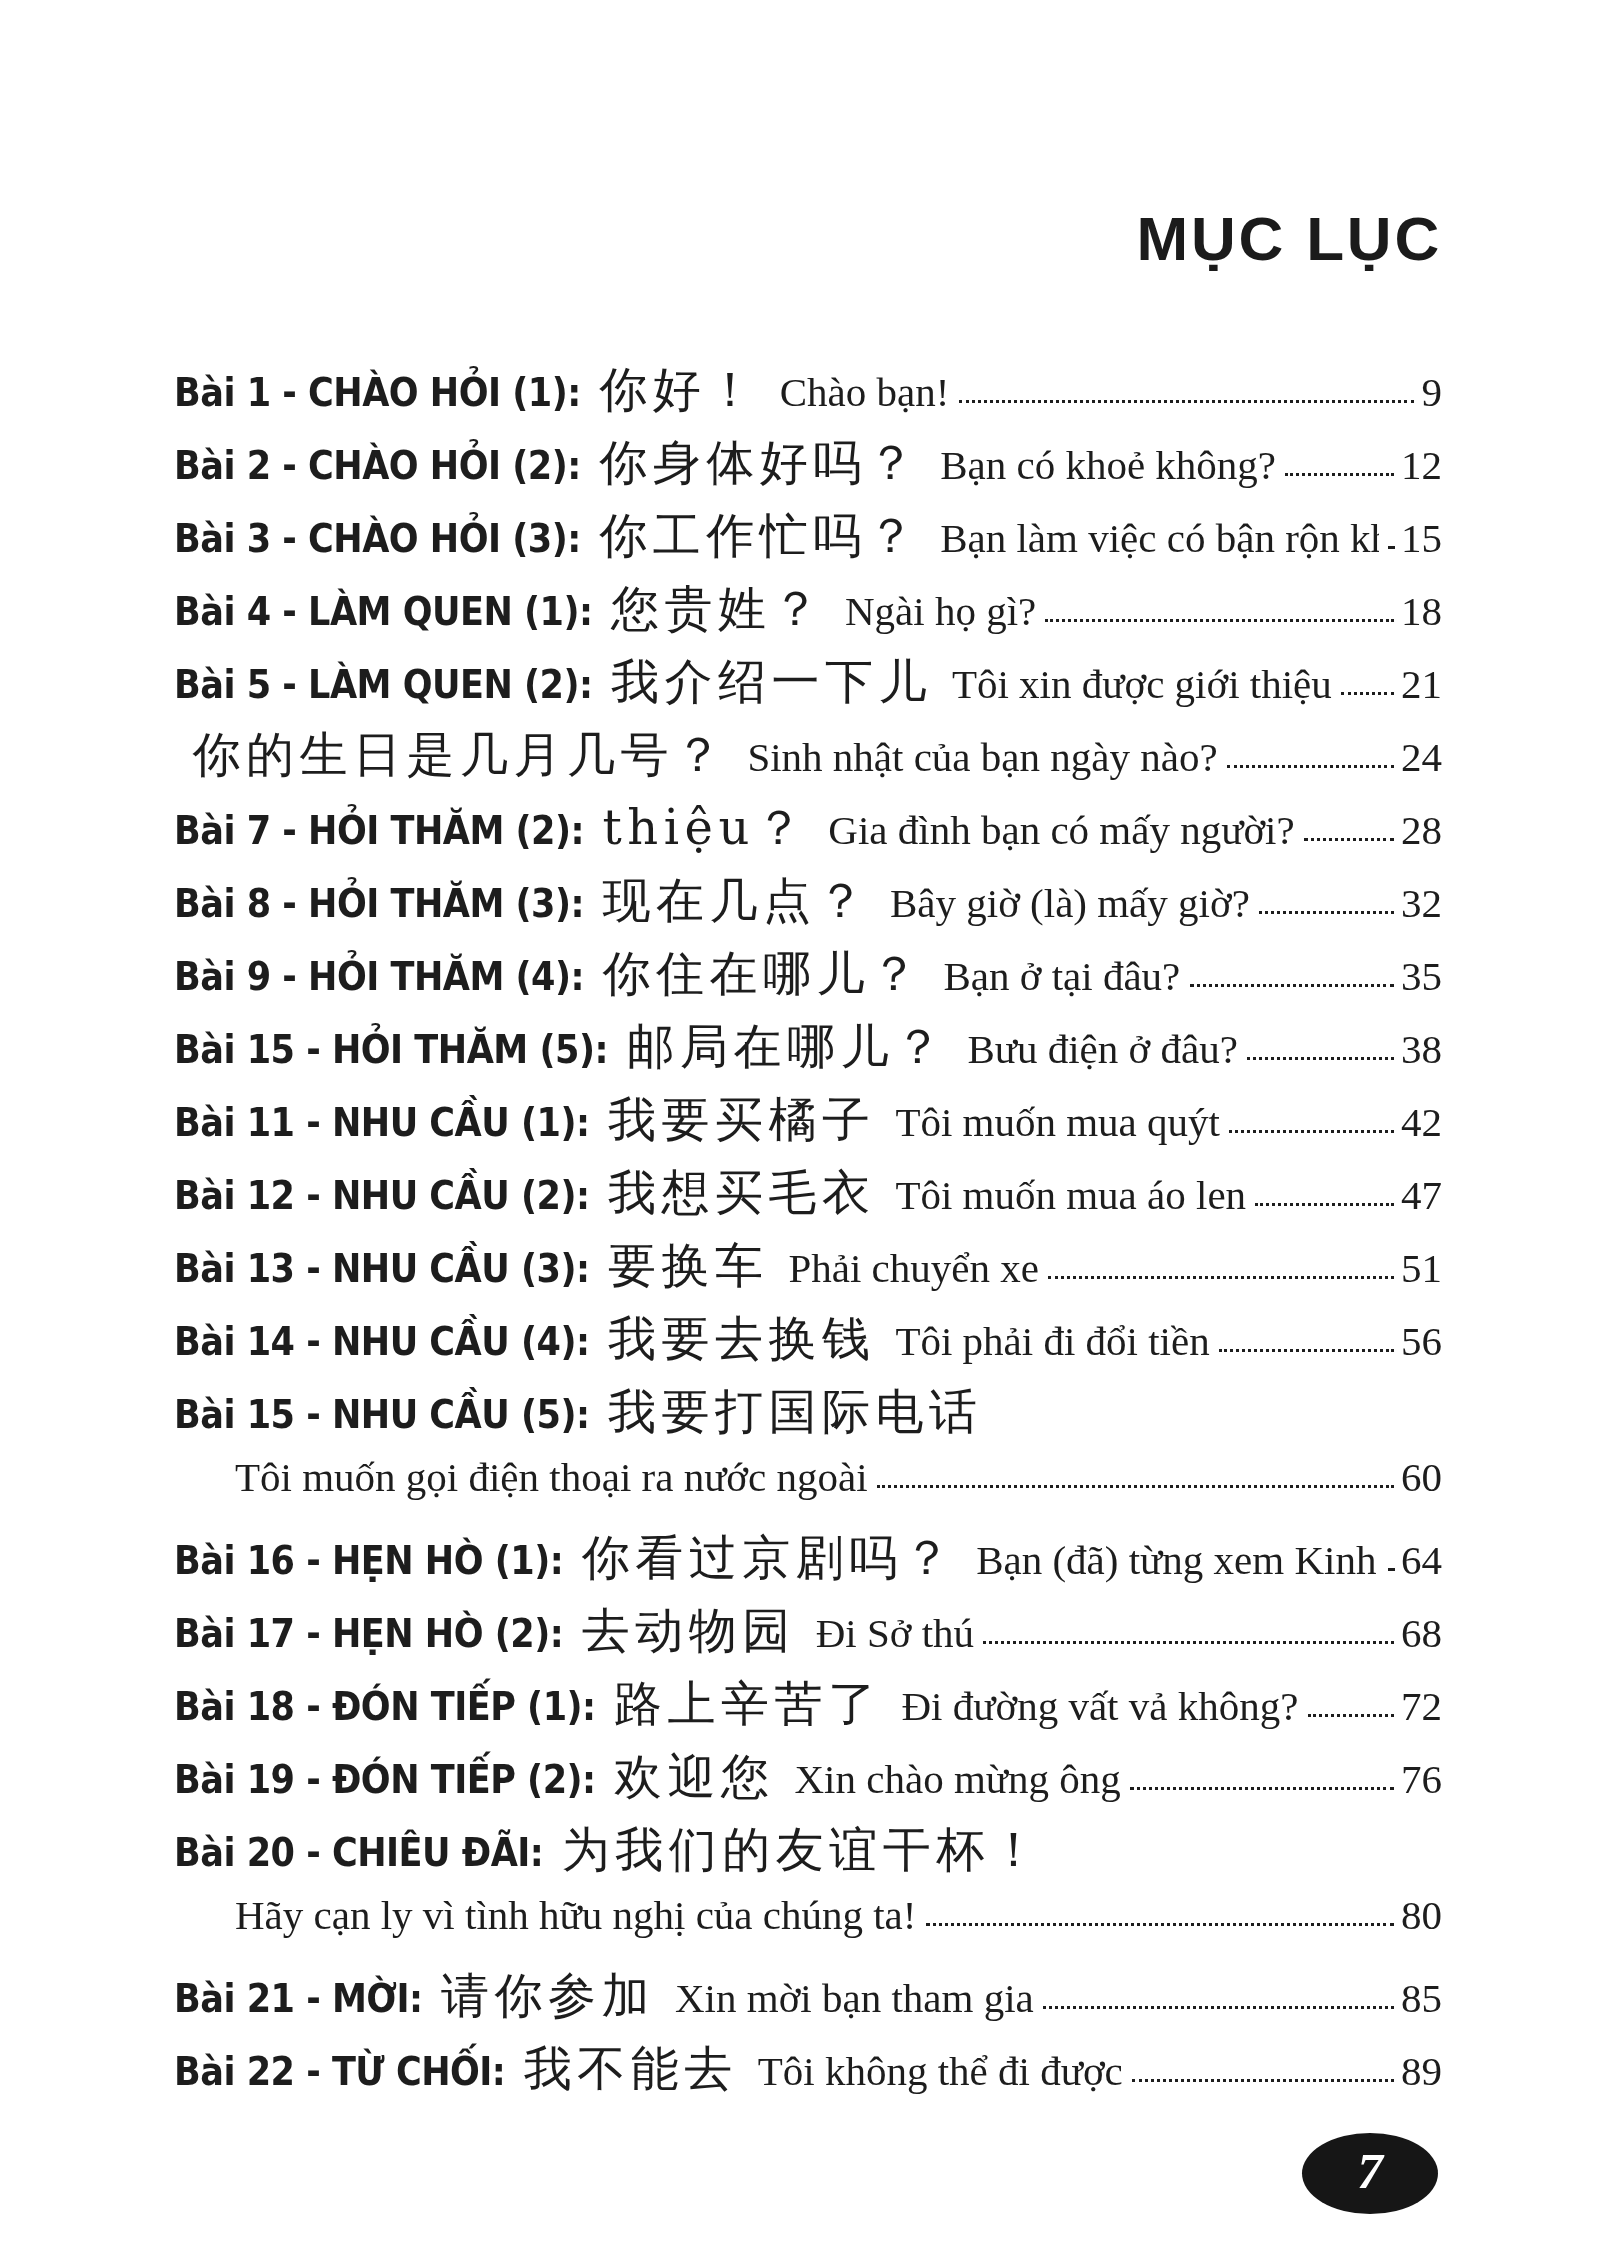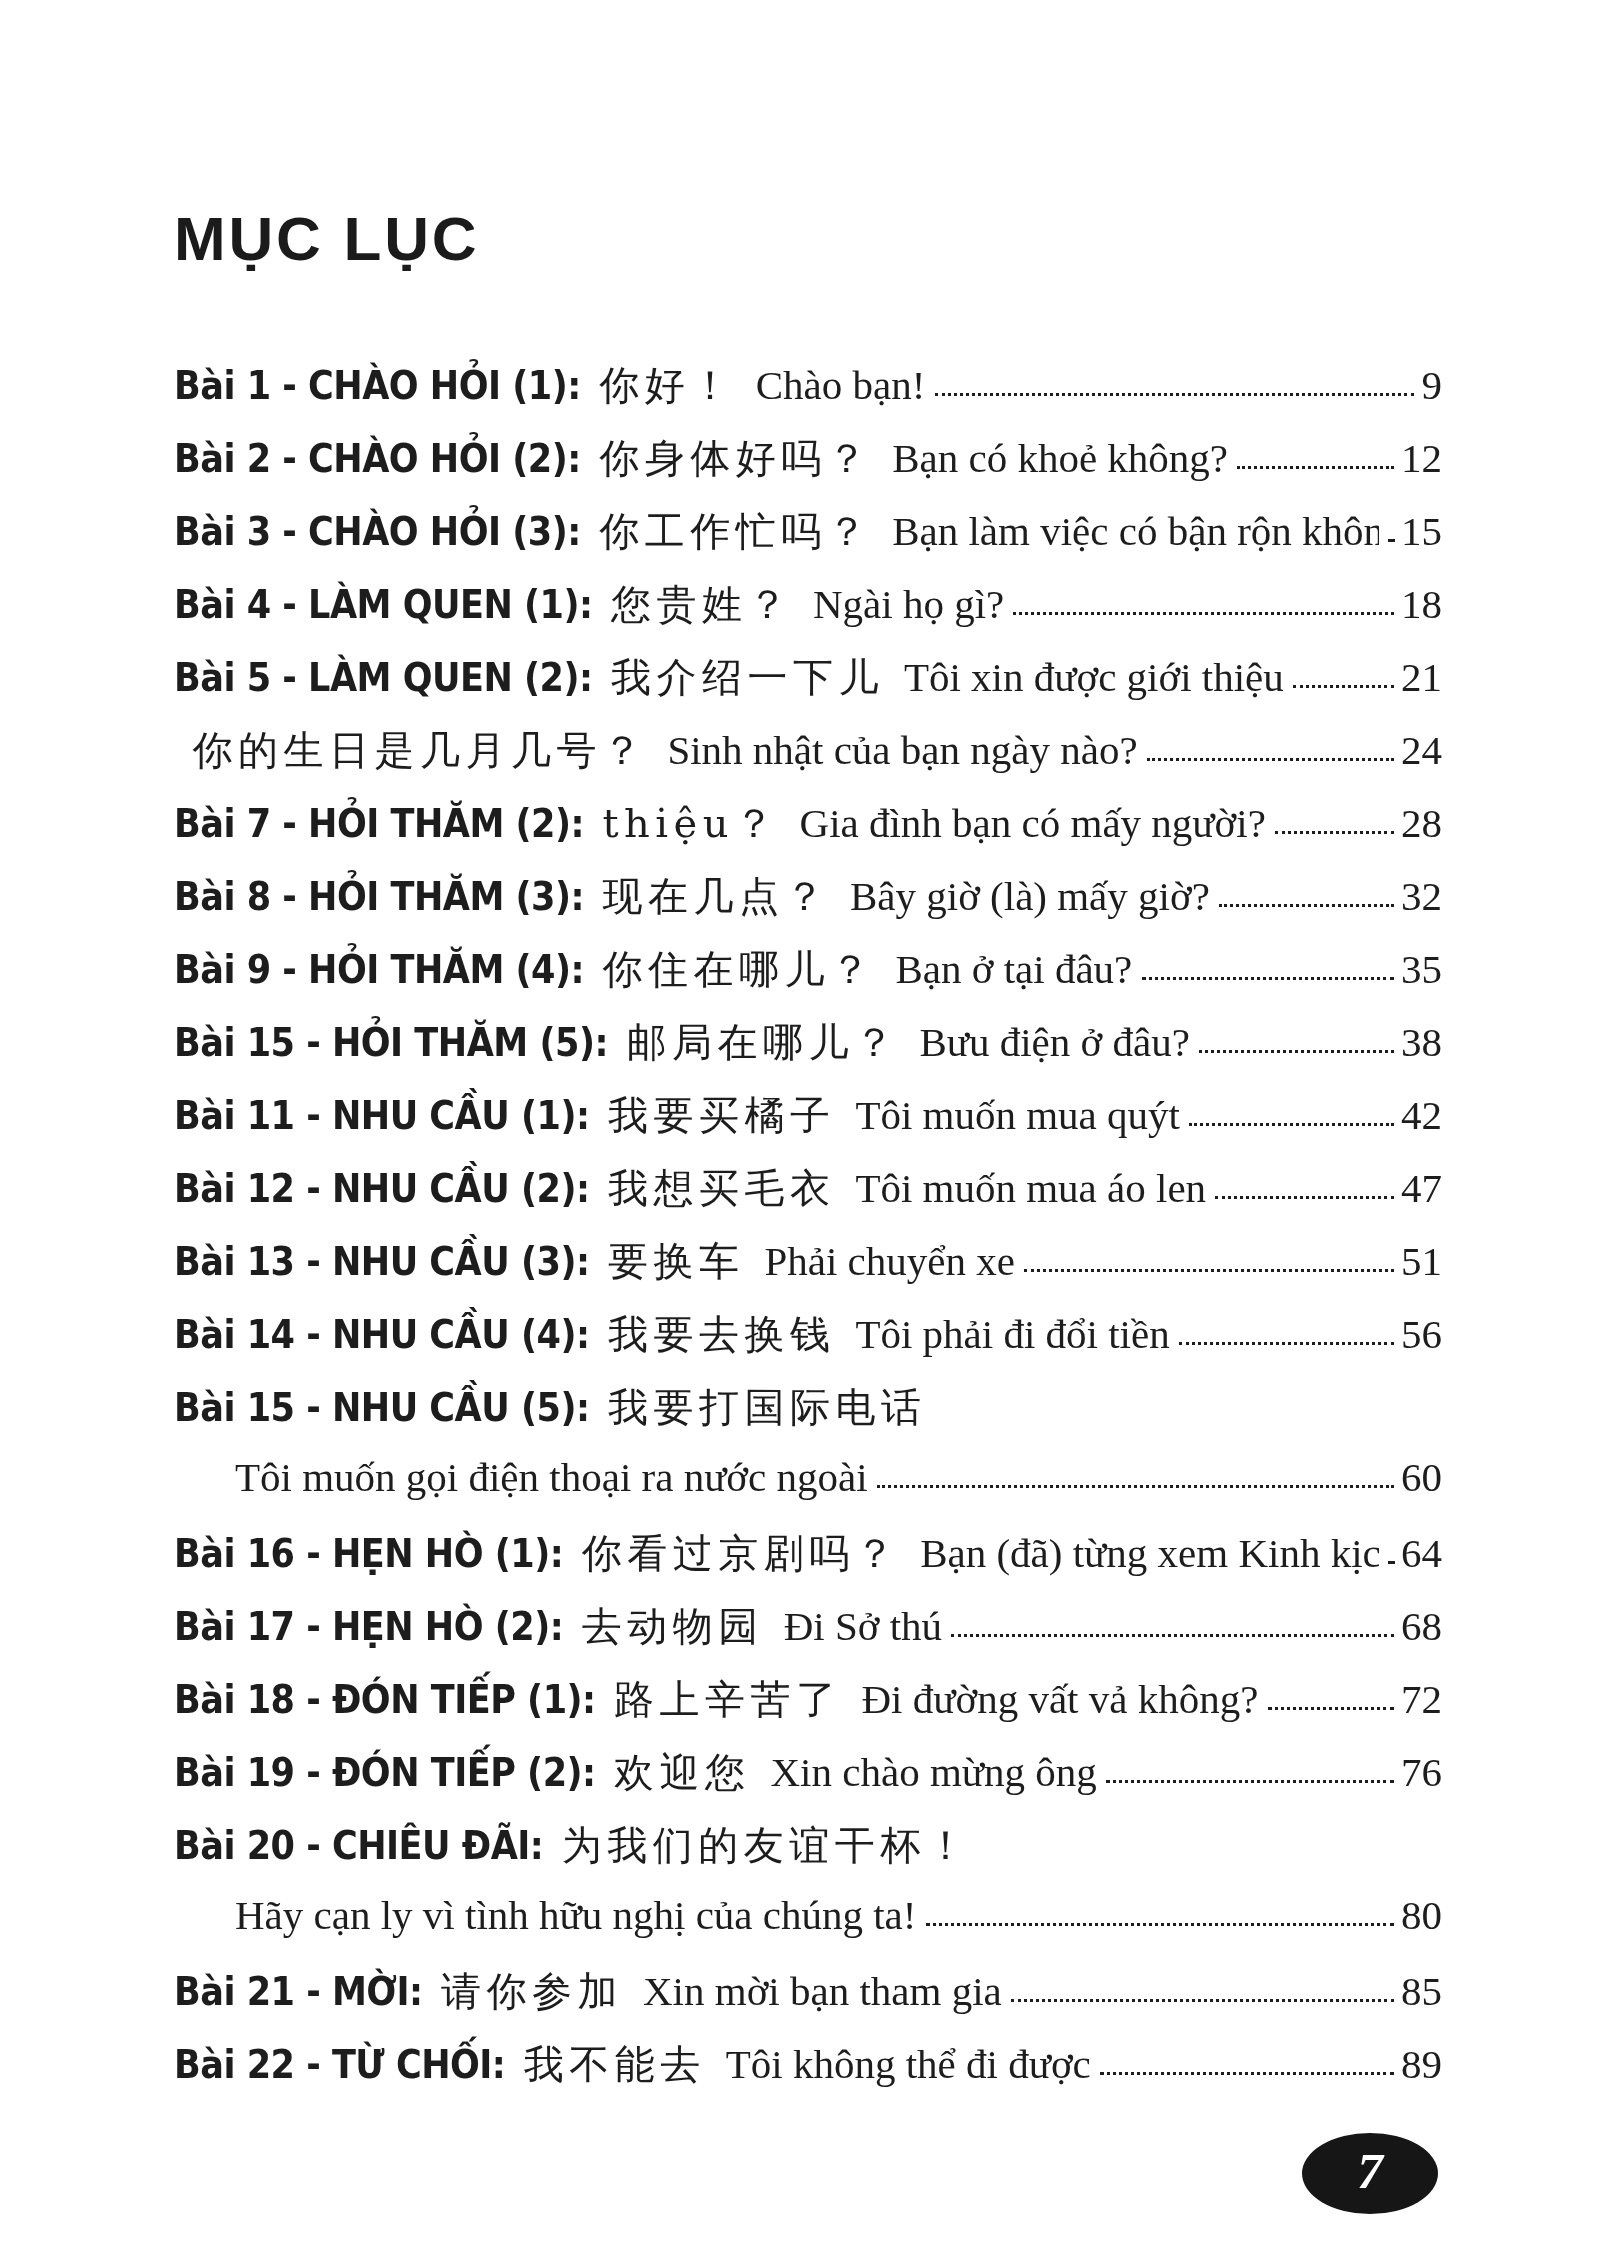--- a/index.html
+++ b/index.html
@@ -7,21 +7,21 @@
     position: relative;
     width: 1616px;
     height: 2267px;
     margin: 0 auto;
     background: #ffffff;
     color: #1d1d1d;
     overflow: hidden;
   }
   .title {
     margin: 204px 174px 0 174px;
-    text-align: left;
+    text-align: right;
     font-family: "Liberation Sans", "DejaVu Sans", sans-serif;
     font-weight: 700;
     font-size: 62px;
     line-height: 1.12;
     letter-spacing: 2.8px;
     color: #1b1b1b;
   }
   .toc {
     margin: 85px 174px 0 174px;
   }
@@ -36,21 +36,21 @@
     font-family: "DejaVu Sans", "Liberation Sans", sans-serif;
     font-stretch: condensed;
     font-weight: 700;
     font-size: 39px;
     letter-spacing: -0.5px;
     flex: 0 0 auto;
     text-align: right;
   }
   .zh {
     font-family: "DejaVu Serif", "Liberation Serif", serif;
-    font-size: 40px;
+    font-size: 48px;
     letter-spacing: 5.5px;
     margin-left: 18.4px;
     flex: 0 0 auto;
   }
   .vi {
     font-family: "Liberation Serif", "DejaVu Serif", serif;
     font-size: 41px;
     margin-left: 20px;
     flex: 0 1 auto;
     overflow: hidden;

